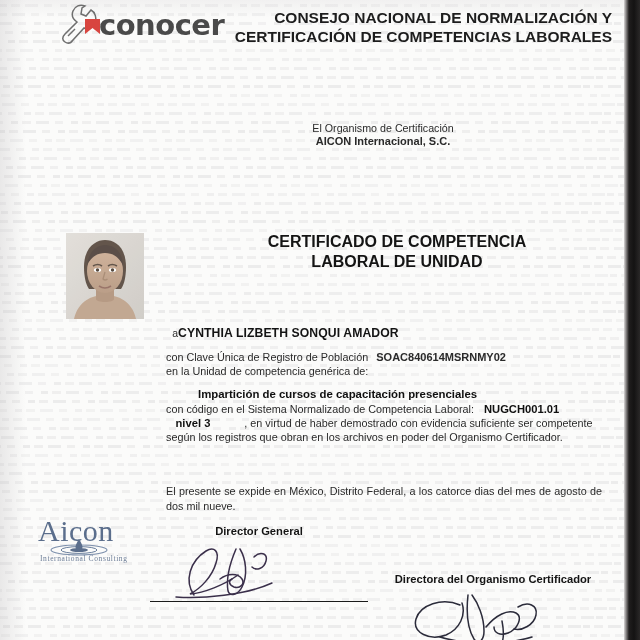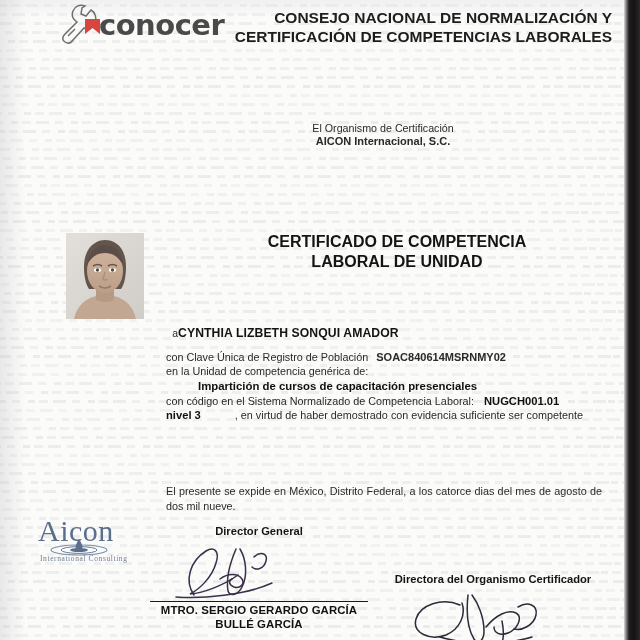--- a/index.html
+++ b/index.html
@@ -189,33 +189,33 @@
     font-size: 10.8px;
     line-height: 14.2px;
     color: #2a2a2a;
   }
   .detail-line { white-space: nowrap; }
   #curp-value { margin-left: 8px; font-weight: bold; font-size: 11px; }
   #unit-title {
     font-weight: bold;
     font-size: 11.4px;
     color: #101010;
-    margin-top: 1px;
+    margin-top: 9px;
     padding-left: 32px;
   }
   #code-line { position: relative; }
   #code-value {
     position: absolute;
     left: 318px;
     top: 0;
     font-weight: bold;
     font-size: 11.2px;
     color: #101010;
   }
-  #level-line { position: relative; }
+  #level-line { position: relative; text-align: center; }
   #level-value {
     font-weight: bold;
     font-size: 11.2px;
     color: #101010;
   }
   #level-rest { margin-left: 34px; }
   #closing-line {
     text-align: justify;
     white-space: normal;
   }
@@ -446,20 +446,21 @@
       </div>
       <div class="detail-line">en la Unidad de competencia genérica de:</div>
       <div id="unit-title">Impartición de cursos de capacitación presenciales</div>
       <div class="detail-line" id="code-line">
         <span>con código en el Sistema Normalizado de Competencia Laboral:</span>
         <span id="code-value">NUGCH001.01</span>
       </div>
       <div class="detail-line" id="level-line">
         <span id="level-value">nivel 3</span><span id="level-rest">, en virtud de  haber demostrado con evidencia suficiente ser competente</span>
       </div>
+      <div id="closing-line">según  los registros que obran en los archivos en poder del Organismo Certificador.</div>
     </div>
 
     <div id="issuance">El presente se expide en México, Distrito Federal, a los catorce dias del mes de agosto de dos mil nueve.</div>
 
     <div id="aicon-logo">
       <div id="aicon-word">Aicon</div>
       <svg id="aicon-ripple" viewBox="0 0 62 18">
         <ellipse cx="31" cy="12" rx="28" ry="5" fill="none" stroke="#7d90ac" stroke-width="1.1"></ellipse>
         <ellipse cx="31" cy="12" rx="18" ry="3.4" fill="none" stroke="#6a7f9d" stroke-width="1"></ellipse>
         <ellipse cx="31" cy="12" rx="9" ry="2" fill="#5b6e8c"></ellipse>
@@ -475,21 +476,20 @@
           <g fill="none" stroke="#3a2f4a" stroke-width="1.5" stroke-linecap="round">
             <path d="M44 56 C34 42, 40 22, 56 12 C64 7, 70 12, 66 24 C62 38, 50 50, 40 55 C54 54, 74 46, 88 36"></path>
             <path d="M86 10 C80 24, 76 40, 78 52 C80 58, 88 56, 92 48 C98 36, 96 20, 90 10"></path>
             <path d="M70 40 C78 34, 88 34, 92 40 C95 45, 90 50, 84 48 C79 46, 78 42, 82 40"></path>
             <path d="M26 58 C52 60, 96 56, 122 44"></path>
             <path d="M104 18 C110 12, 118 14, 116 22 C114 30, 106 32, 102 28"></path>
           </g>
         </svg>
       </div>
       <div class="sig-line"></div>
-      <div class="sig-name">MTRO. SERGIO GERARDO GARCÍA BULLÉ GARCÍA</div>
     </div>
 
     <div class="sig-block" id="sig-right">
       <div class="sig-title">Directora del Organismo Certificador</div>
       <div class="sig-scribble">
         <svg viewBox="0 0 222 62" width="222" height="62">
           <g fill="none" stroke="#2b2b3a" stroke-width="1.5" stroke-linecap="round">
             <path d="M78 18 C60 10, 38 18, 34 32 C30 46, 48 54, 64 48 C78 42, 84 28, 80 16"></path>
             <path d="M86 8 C84 26, 86 42, 92 52 C96 58, 102 54, 102 44 C102 30, 96 16, 90 8"></path>
             <path d="M104 40 C114 28, 126 22, 134 26 C141 30, 136 42, 126 46 C118 49, 112 46, 112 40"></path>

